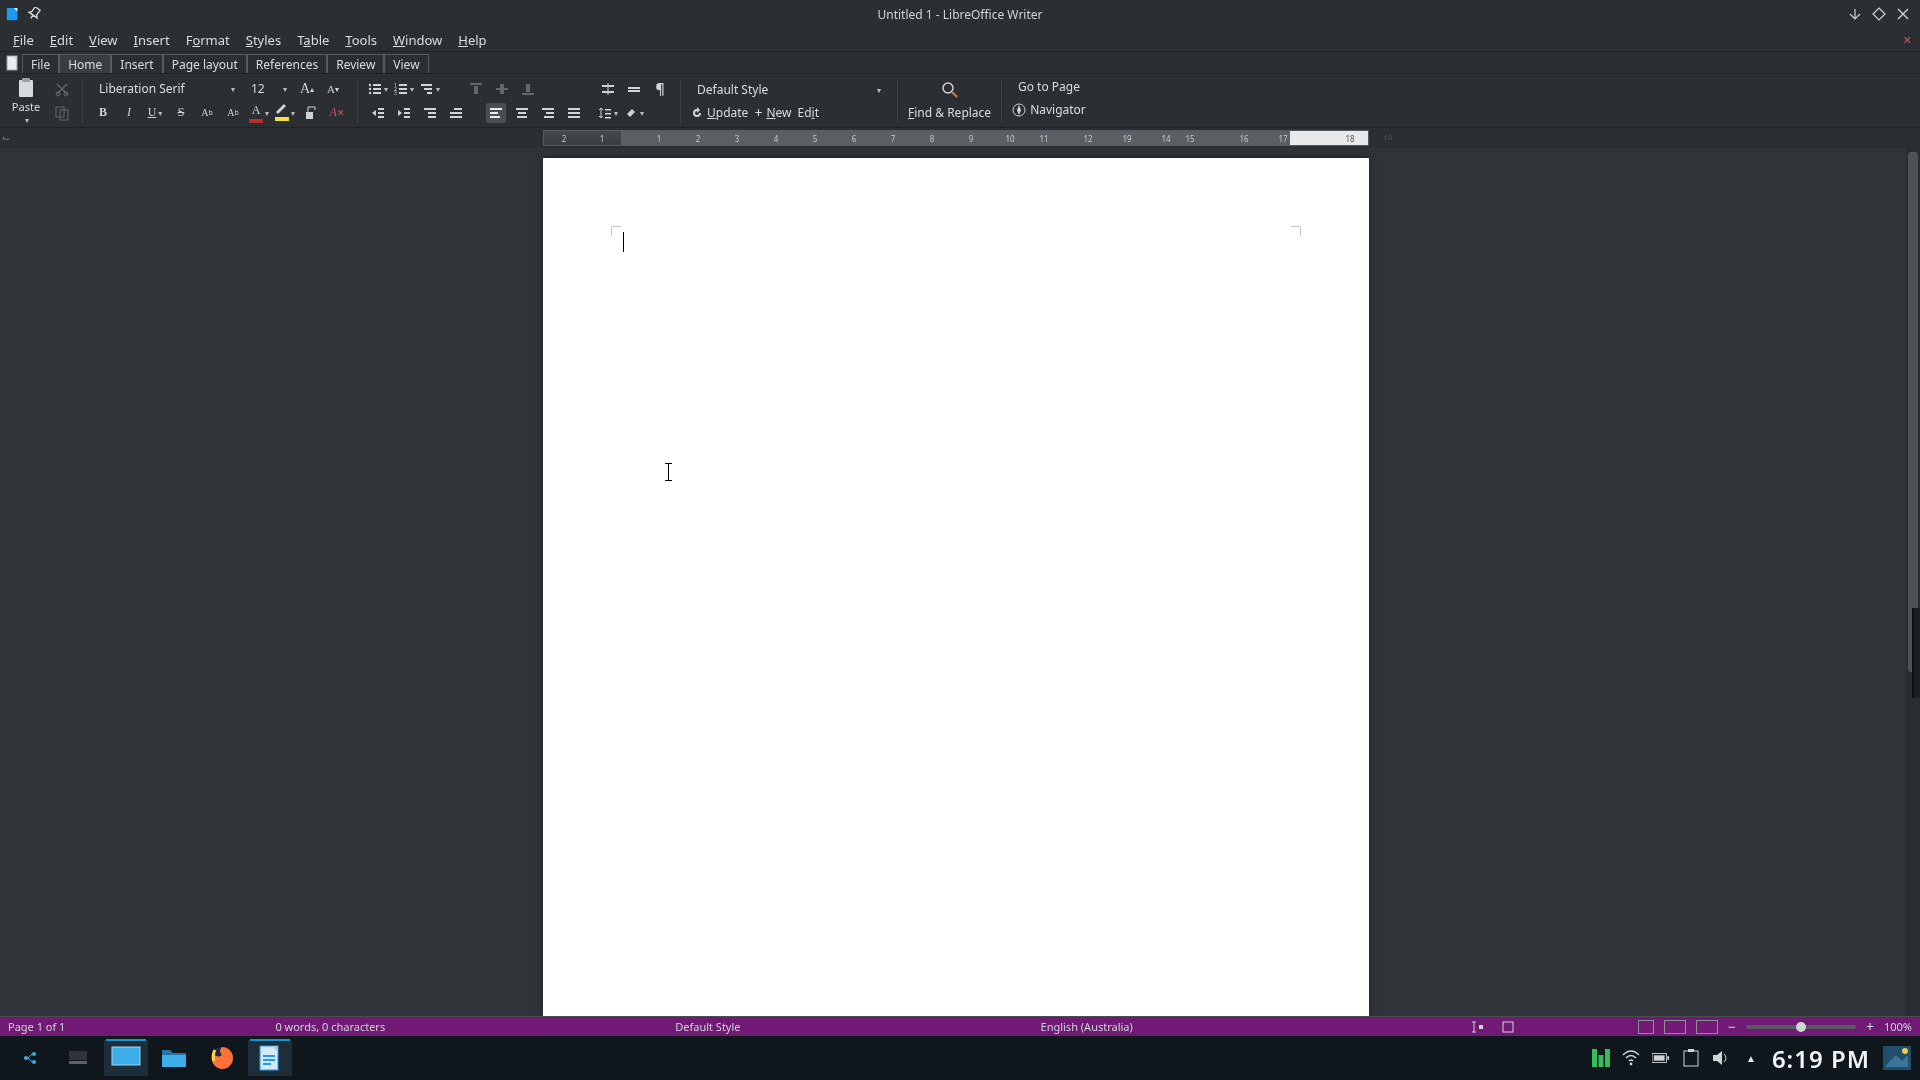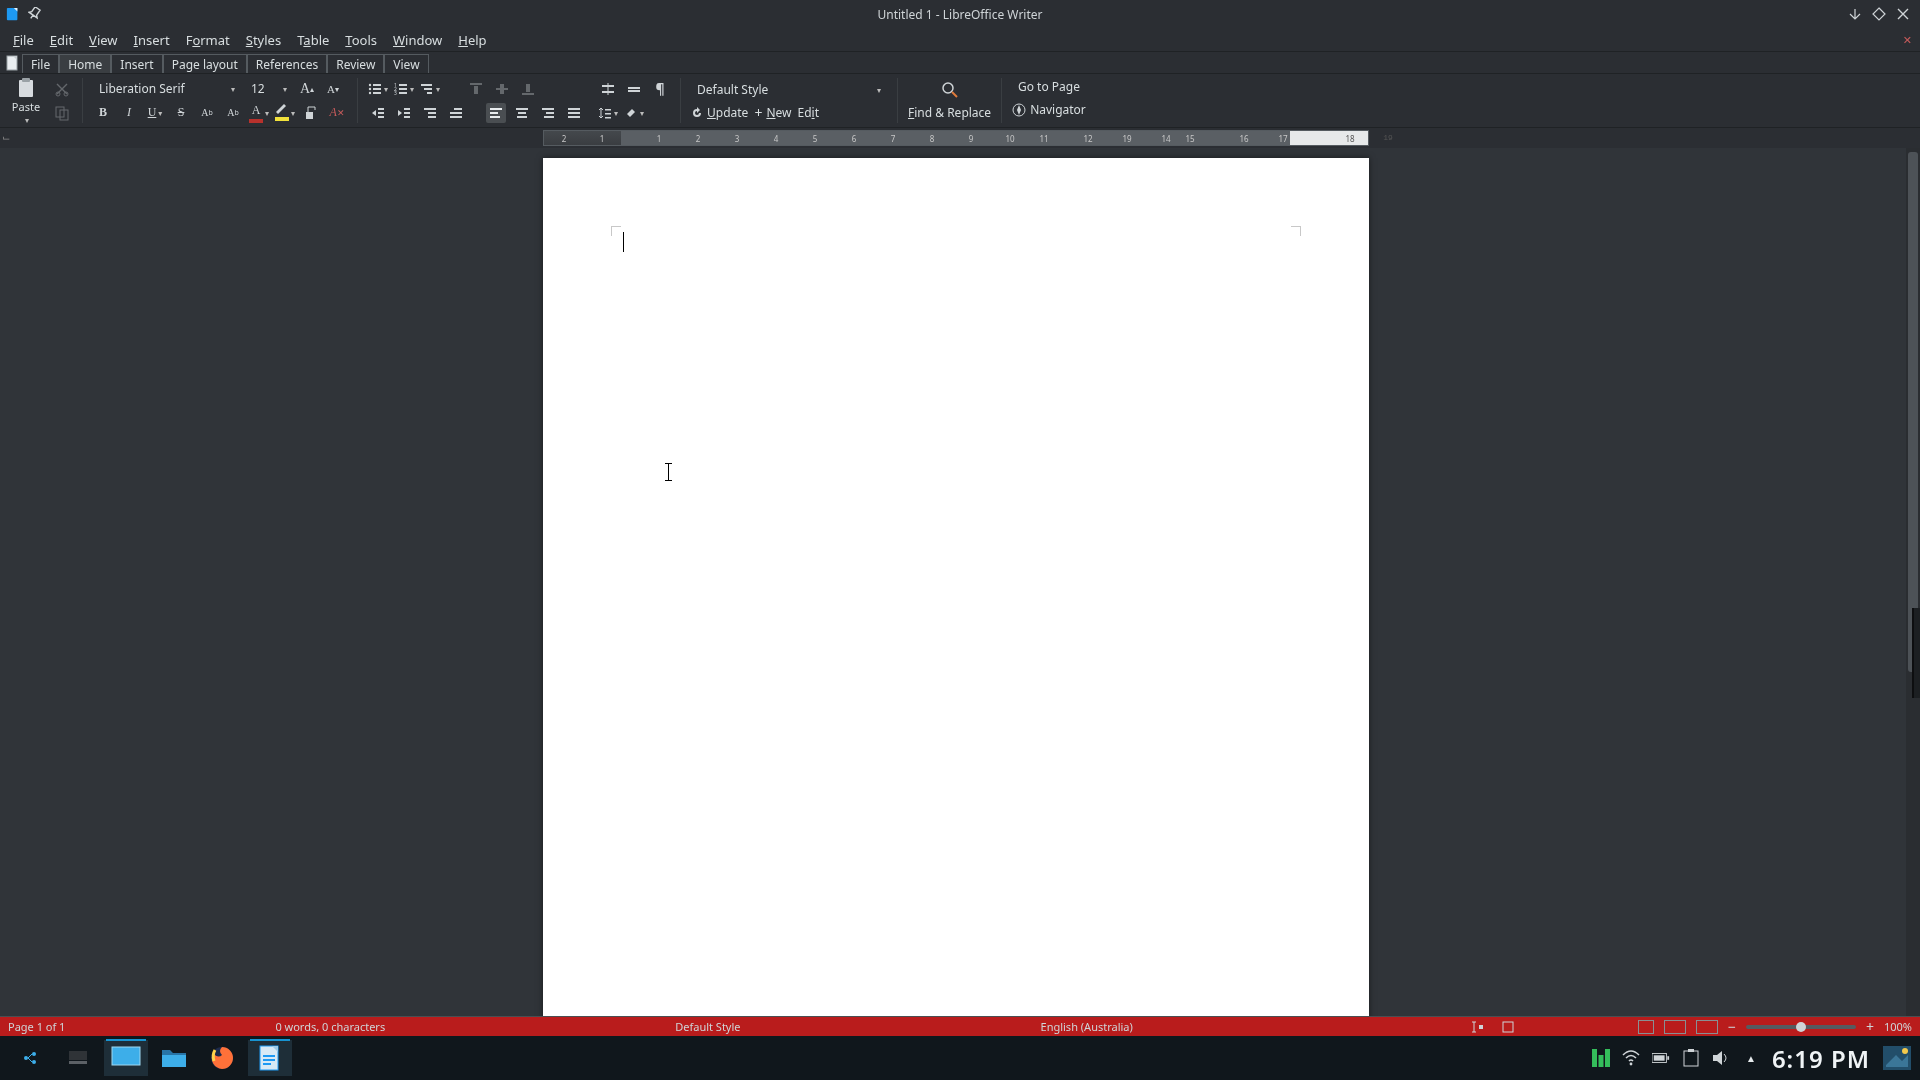--- a/index.html
+++ b/index.html
@@ -94,21 +94,21 @@
   .ibeam { position:absolute; left:125px; top:305px; width:1px; height:18px; background:#000; }
   .ibeam::before, .ibeam::after { content:""; position:absolute; left:-3px; width:7px; height:1px; background:#000; }
   .ibeam::before { top:0; } .ibeam::after { bottom:0; }
 
   .vscroll { position:absolute; right:0; top:0; bottom:0; width:14px; background:#2a2d31; }
   .vscroll .thumb { position:absolute; left:2px; right:2px; top:4px; height:520px; background:#4d5257; border-radius:3px; }
   .sidebar-handle { position:absolute; right:0; top:53%; width:8px; height:90px; background:#1c1f22; border-left:2px solid #0d0e10; }
 
   
   .statusbar {
-    height:20px; background:#b91c1c; border-top:1px solid #4a4e52;
+    height:20px; background:#701a75; border-top:1px solid #4a4e52;
     display:flex; align-items:center; font-size:11px; color:#cfd4d7;
     padding: 0 8px; gap: 30px;
   }
   .statusbar .seg { white-space:nowrap; }
   .statusbar .center1 { margin-left: 260px; }
   .statusbar .center2 { margin-left: 270px; }
   .statusbar .right { margin-left:auto; display:flex; align-items:center; gap:10px; }
   .zoom-slider { width: 110px; height:4px; background:#555b60; position:relative; border-radius:2px; }
   .zoom-slider .dot { position:absolute; left:50%; top:-3px; width:10px; height:10px; background:#cfd4d7; border-radius:50%; transform:translateX(-50%); }
   .viewbtn { width:16px; height:14px; border:1px solid #898f93; }

